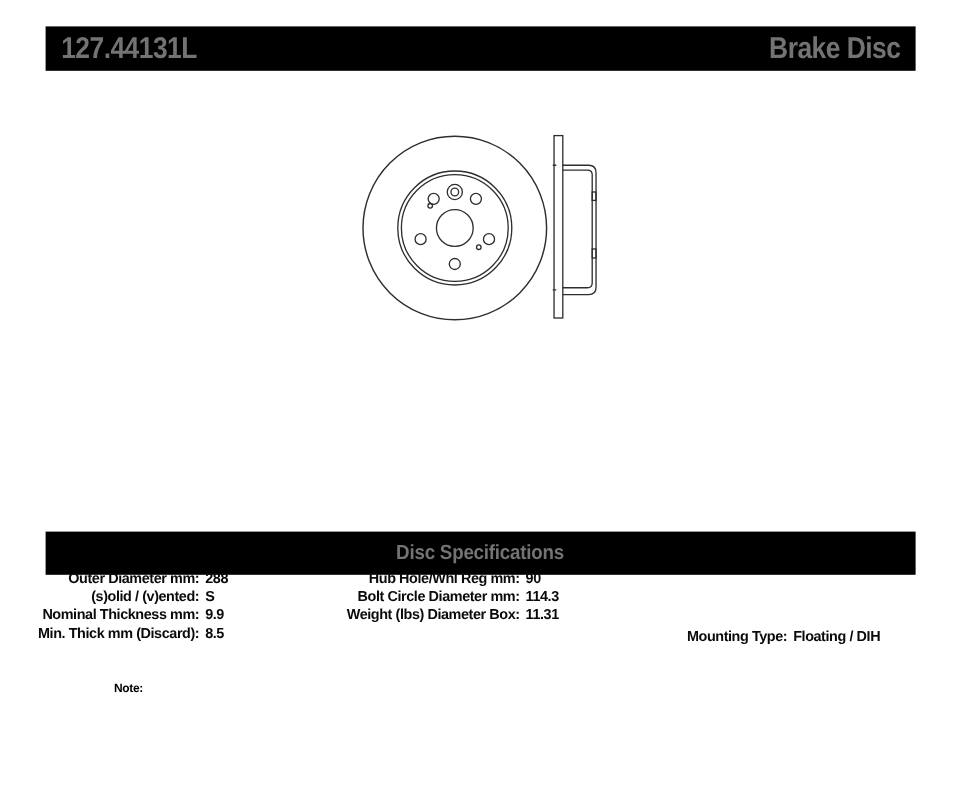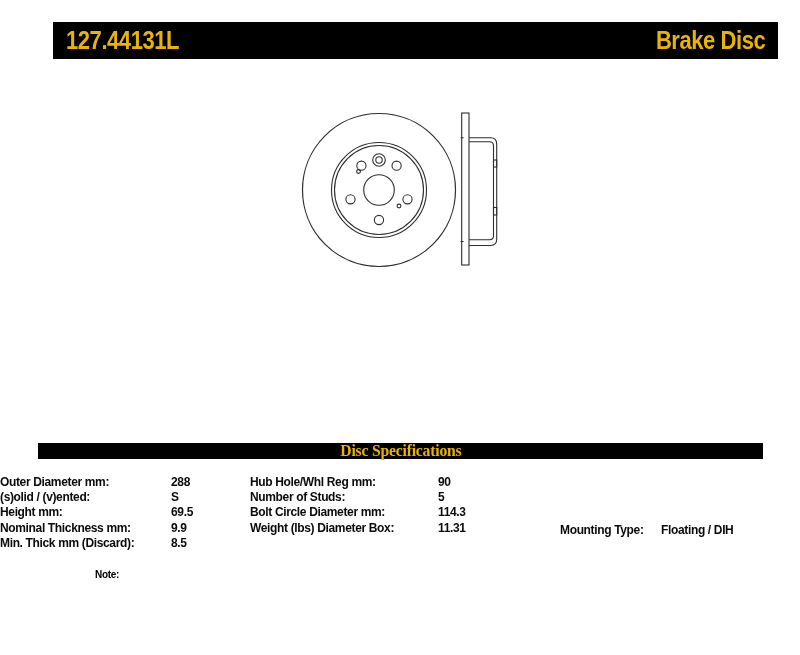--- a/index.html
+++ b/index.html
@@ -1,41 +1,41 @@
 <!DOCTYPE html>
 <html><head>
 <meta charset="utf-8">
 <style>
   html,body{margin:0;padding:0;}
   body{
     width:800px;height:655px;position:relative;background:#ffffff;
     font-family:"Liberation Sans", sans-serif;color:#000;overflow:hidden;
   }
   .bar{
-    position:absolute;background:#000;color:#eab308;font-weight:bold;
-    box-sizing:border-box;display:flex;align-items:center;margin-left:15px;
+    position:absolute;background:#000;color:#737373;font-weight:bold;
+    box-sizing:border-box;display:flex;align-items:center;
   }
   #top-bar{
     left:38px;top:22px;width:725px;height:37px;
     justify-content:space-between;padding:0 13px;font-size:25px;letter-spacing:-0.5px;
   }
   #top-bar .cond-l{transform:scaleX(0.88);transform-origin:0 50%;white-space:nowrap;}
   #top-bar .cond-r{transform:scaleX(0.88);transform-origin:100% 50%;white-space:nowrap;}
   #spec-bar{
-    left:23px;top:443px;width:725px;height:16px;
-    justify-content:center;font-size:17px;letter-spacing:-0.2px;font-family:Liberation Serif, serif;
+    left:38px;top:443px;width:725px;height:36px;
+    justify-content:center;font-size:17px;letter-spacing:-0.2px;
   }
   #spec-bar span{transform:scaleX(0.92);white-space:nowrap;}
   #drawing{position:absolute;left:280px;top:95px;width:240px;height:190px;}
   .spec-col{
     position:absolute;top:475px;font-size:12px;font-weight:bold;
     letter-spacing:-0.35px;color:#0a0a0a;
   }
   .spec-row{display:flex;height:15.2px;line-height:15.2px;white-space:nowrap;}
-  .spec-row .lbl{display:block;text-align:left;}
+  .spec-row .lbl{display:block;text-align:right;}
   .spec-row .val{display:block;margin-left:5px;text-align:right;}
   #col-left{left:0px;}   #col-left .lbl{width:166px;}
   #col-mid{left:250px;}  #col-mid .lbl{width:183px;}
   #col-right{left:560px;margin-top:48px;}#col-right .lbl{width:96px;}
   #note{
     position:absolute;left:95px;top:569px;font-size:10px;font-weight:bold;
     letter-spacing:-0.3px;
   }
 </style>
 </head>
@@ -85,41 +85,33 @@
 <div id="col-left" class="spec-col">
   <div class="spec-row">
     <span class="lbl">Outer Diameter mm:</span>
     <span class="val">288</span>
   </div>
   <div class="spec-row">
     <span class="lbl">(s)olid / (v)ented:</span>
     <span class="val">S</span>
   </div>
   <div class="spec-row">
-    <span class="lbl">Height mm:</span>
-    <span class="val">69.5</span>
-  </div>
-  <div class="spec-row">
     <span class="lbl">Nominal Thickness mm:</span>
     <span class="val">9.9</span>
   </div>
   <div class="spec-row">
     <span class="lbl">Min. Thick mm (Discard):</span>
     <span class="val">8.5</span>
   </div>
 </div>
 
 <div id="col-mid" class="spec-col">
   <div class="spec-row">
     <span class="lbl">Hub Hole/Whl Reg mm:</span>
     <span class="val">90</span>
-  </div>
-  <div class="spec-row">
-    <span class="lbl">Number of Studs:</span>
-    <span class="val">5</span>
   </div>
   <div class="spec-row">
     <span class="lbl">Bolt Circle Diameter mm:</span>
     <span class="val">114.3</span>
   </div>
   <div class="spec-row">
     <span class="lbl">Weight (lbs) Diameter Box:</span>
     <span class="val">11.31</span>
   </div>
 </div>

